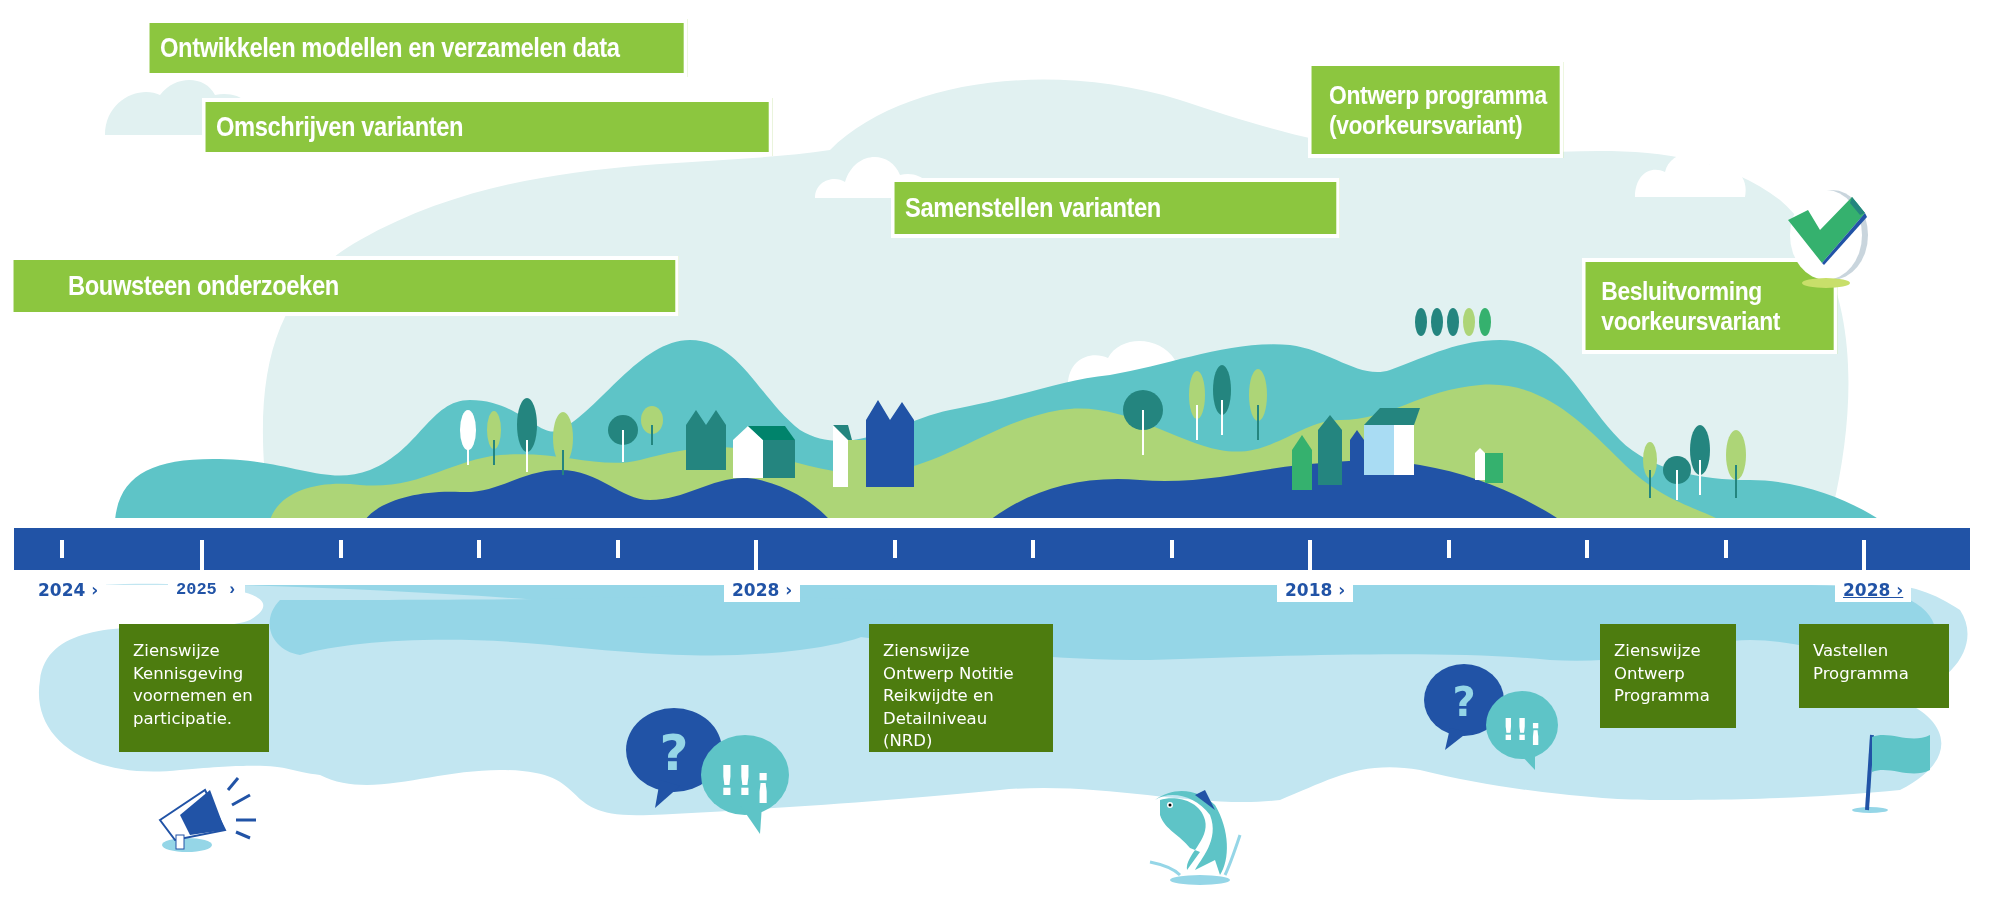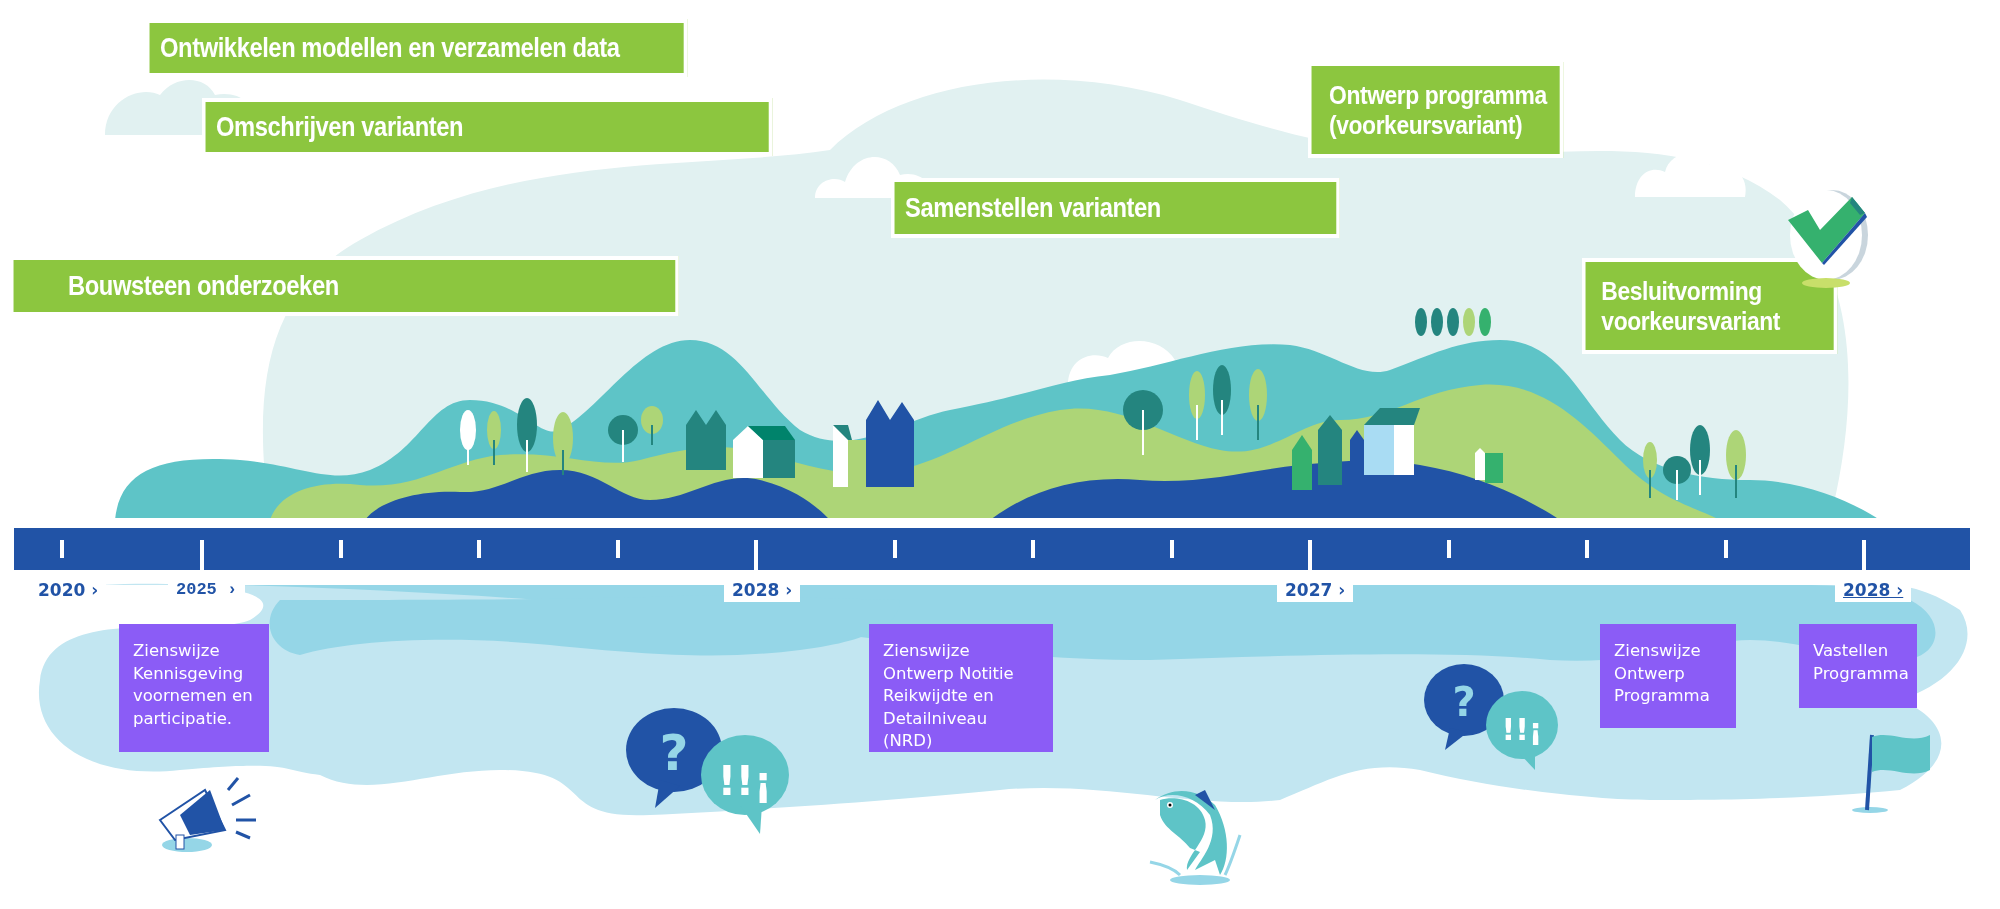--- a/index.html
+++ b/index.html
@@ -15,21 +15,21 @@
   .phase span { display: block; line-height: 30px; white-space: pre-line; }
   .timeline-bar { position: absolute; left: 14px; top: 528px; width: 1956px; height: 42px; background: #2153a6; }
   .tick { position: absolute; width: 4px; background: #ffffff; top: 12px; height: 18px; }
   .tick.major { top: 12px; height: 30px; }
   .year {
     position: absolute; top: 578px; height: 24px; background: #ffffff; color: #2153a6;
     font-family: "DejaVu Sans", sans-serif; font-weight: bold; font-size: 17px;
     padding: 0 8px; line-height: 24px;
   }
   .milestone {
-    position: absolute; background: #8b5cf6; color: #ffffff;
+    position: absolute; background: #4d7c0f; color: #ffffff;
     font-family: "DejaVu Sans", sans-serif; font-size: 16.5px; line-height: 22.5px;
     padding: 16px 14px; box-sizing: border-box; white-space: pre-line;
   }
 </style>
 </head>
 <body>
 
 <div id="scene">
 
   <svg width="2000" height="909" viewBox="0 0 2000 909" style="position:absolute;left:0;top:0">
@@ -242,32 +242,32 @@
       <div class="tick" style="left: 878.5px;"></div>
       <div class="tick" style="left: 1017px;"></div>
       <div class="tick" style="left: 1155.5px;"></div>
       <div class="tick major" style="left: 1294px;"></div>
       <div class="tick" style="left: 1432.5px;"></div>
       <div class="tick" style="left: 1571px;"></div>
       <div class="tick" style="left: 1709.5px;"></div>
       <div class="tick major" style="left: 1848px;"></div>
     </div>
 
-  <div class="year" style="left:30px;">2020 ›</div>
+  <div class="year" style="left:30px;">2024 ›</div>
   <div class="year" style="left:168px;font-family:Liberation Mono, monospace;">2025 ›</div>
   <div class="year" style="left:724px;">2028 ›</div>
-  <div class="year" style="left:1277px;">2027 ›</div>
+  <div class="year" style="left:1277px;">2018 ›</div>
   <div class="year" style="left:1835px;text-decoration:underline;">2028 ›</div>
 
   <div class="milestone" style="left:119px;top:624px;width:150px;height:128px;">Zienswijze
 Kennisgeving
 voornemen en
 participatie.</div>
   <div class="milestone" style="left:869px;top:624px;width:184px;height:128px;">Zienswijze
 Ontwerp Notitie
 Reikwijdte en
 Detailniveau (NRD)</div>
   <div class="milestone" style="left:1600px;top:624px;width:136px;height:104px;">Zienswijze
 Ontwerp
 Programma</div>
-  <div class="milestone" style="left:1799px;top:624px;width:118px;height:84px;">Vastellen
+  <div class="milestone" style="left:1799px;top:624px;width:150px;height:84px;">Vastellen
 Programma</div>
 </div>
 
 </body></html>

